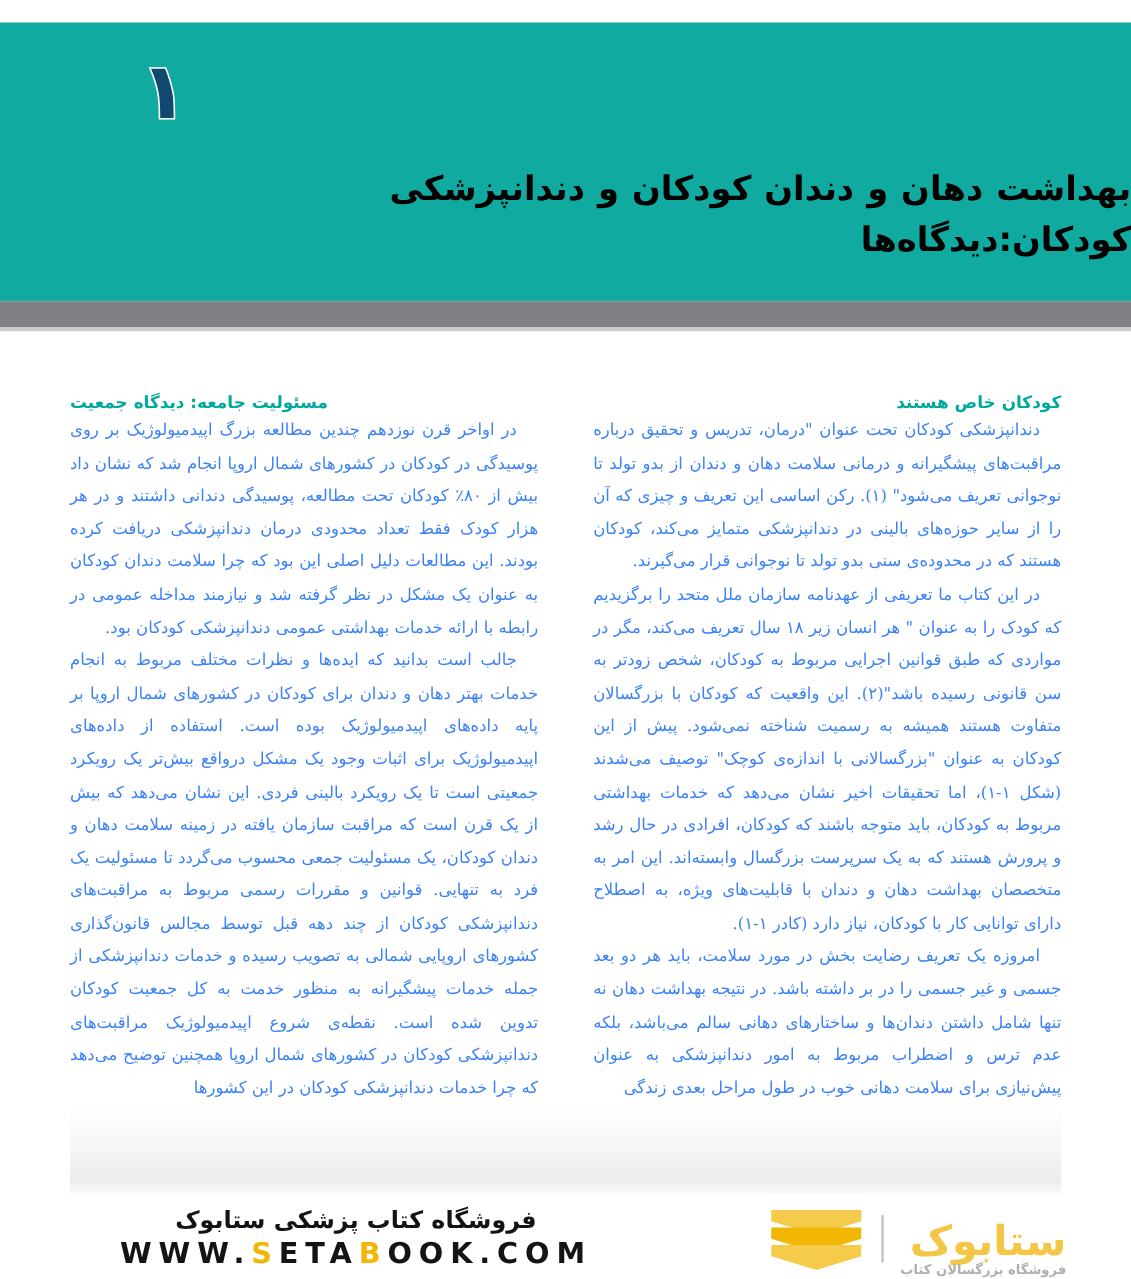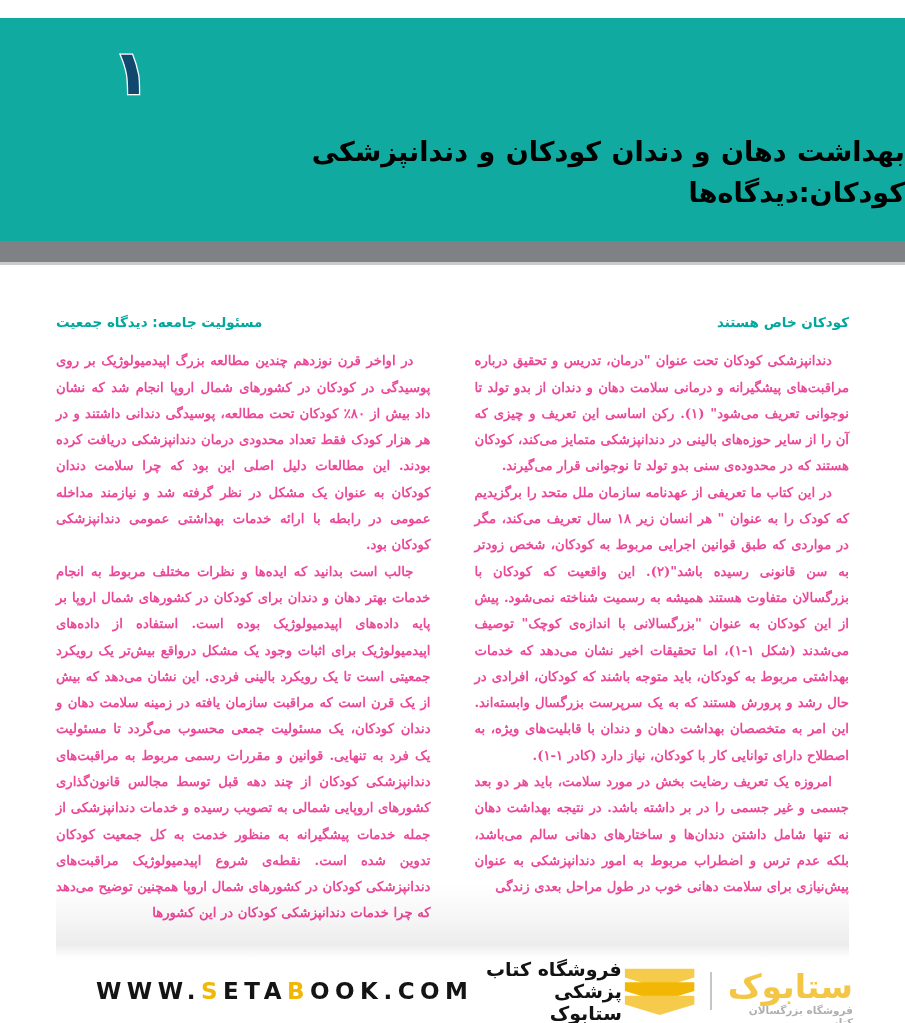--- a/index.html
+++ b/index.html
@@ -92,36 +92,34 @@
     min-width: 0;
   }
 
   .col-heading {
     color: #00A99D;
     font-size: 13.5px;
     font-weight: 700;
     text-align: left;
     direction: rtl;
     line-height: 1.5;
-    margin-bottom: 16px;
     letter-spacing: -0.1px;
   }
   .column.right-col .col-heading { text-align: right; }
   .column.left-col  .col-heading { text-align: left; }
 
   .col-body {
     direction: rtl;
     text-align: justify;
     text-align-last: right;
-    color: #ec4899;
+    color: #3b82f6;
     font-size: 13.2px;
     line-height: 26.3px;
     font-family: "DejaVu Serif", "Liberation Serif", serif;
     letter-spacing: -0.15px;
-    font-weight: bold;
   }
   .col-body p {
     text-indent: 17px;
     margin: 0;
   }
   .col-body p.last-clip {
     
   }
 
   
@@ -147,21 +145,21 @@
     display: flex;
     flex-direction: row-reverse;
     align-items: center;
     justify-content: space-between;
     padding: 0 52px 0 96px;
     direction: rtl;
   }
 
   .footer-right {
     display: flex;
-    flex-direction: row;
+    flex-direction: column;
     align-items: center;
     gap: 3px;
     direction: rtl;
   }
   .footer-fa {
     font-size: 19px;
     font-weight: 700;
     color: #131313;
     letter-spacing: -0.2px;
   }

